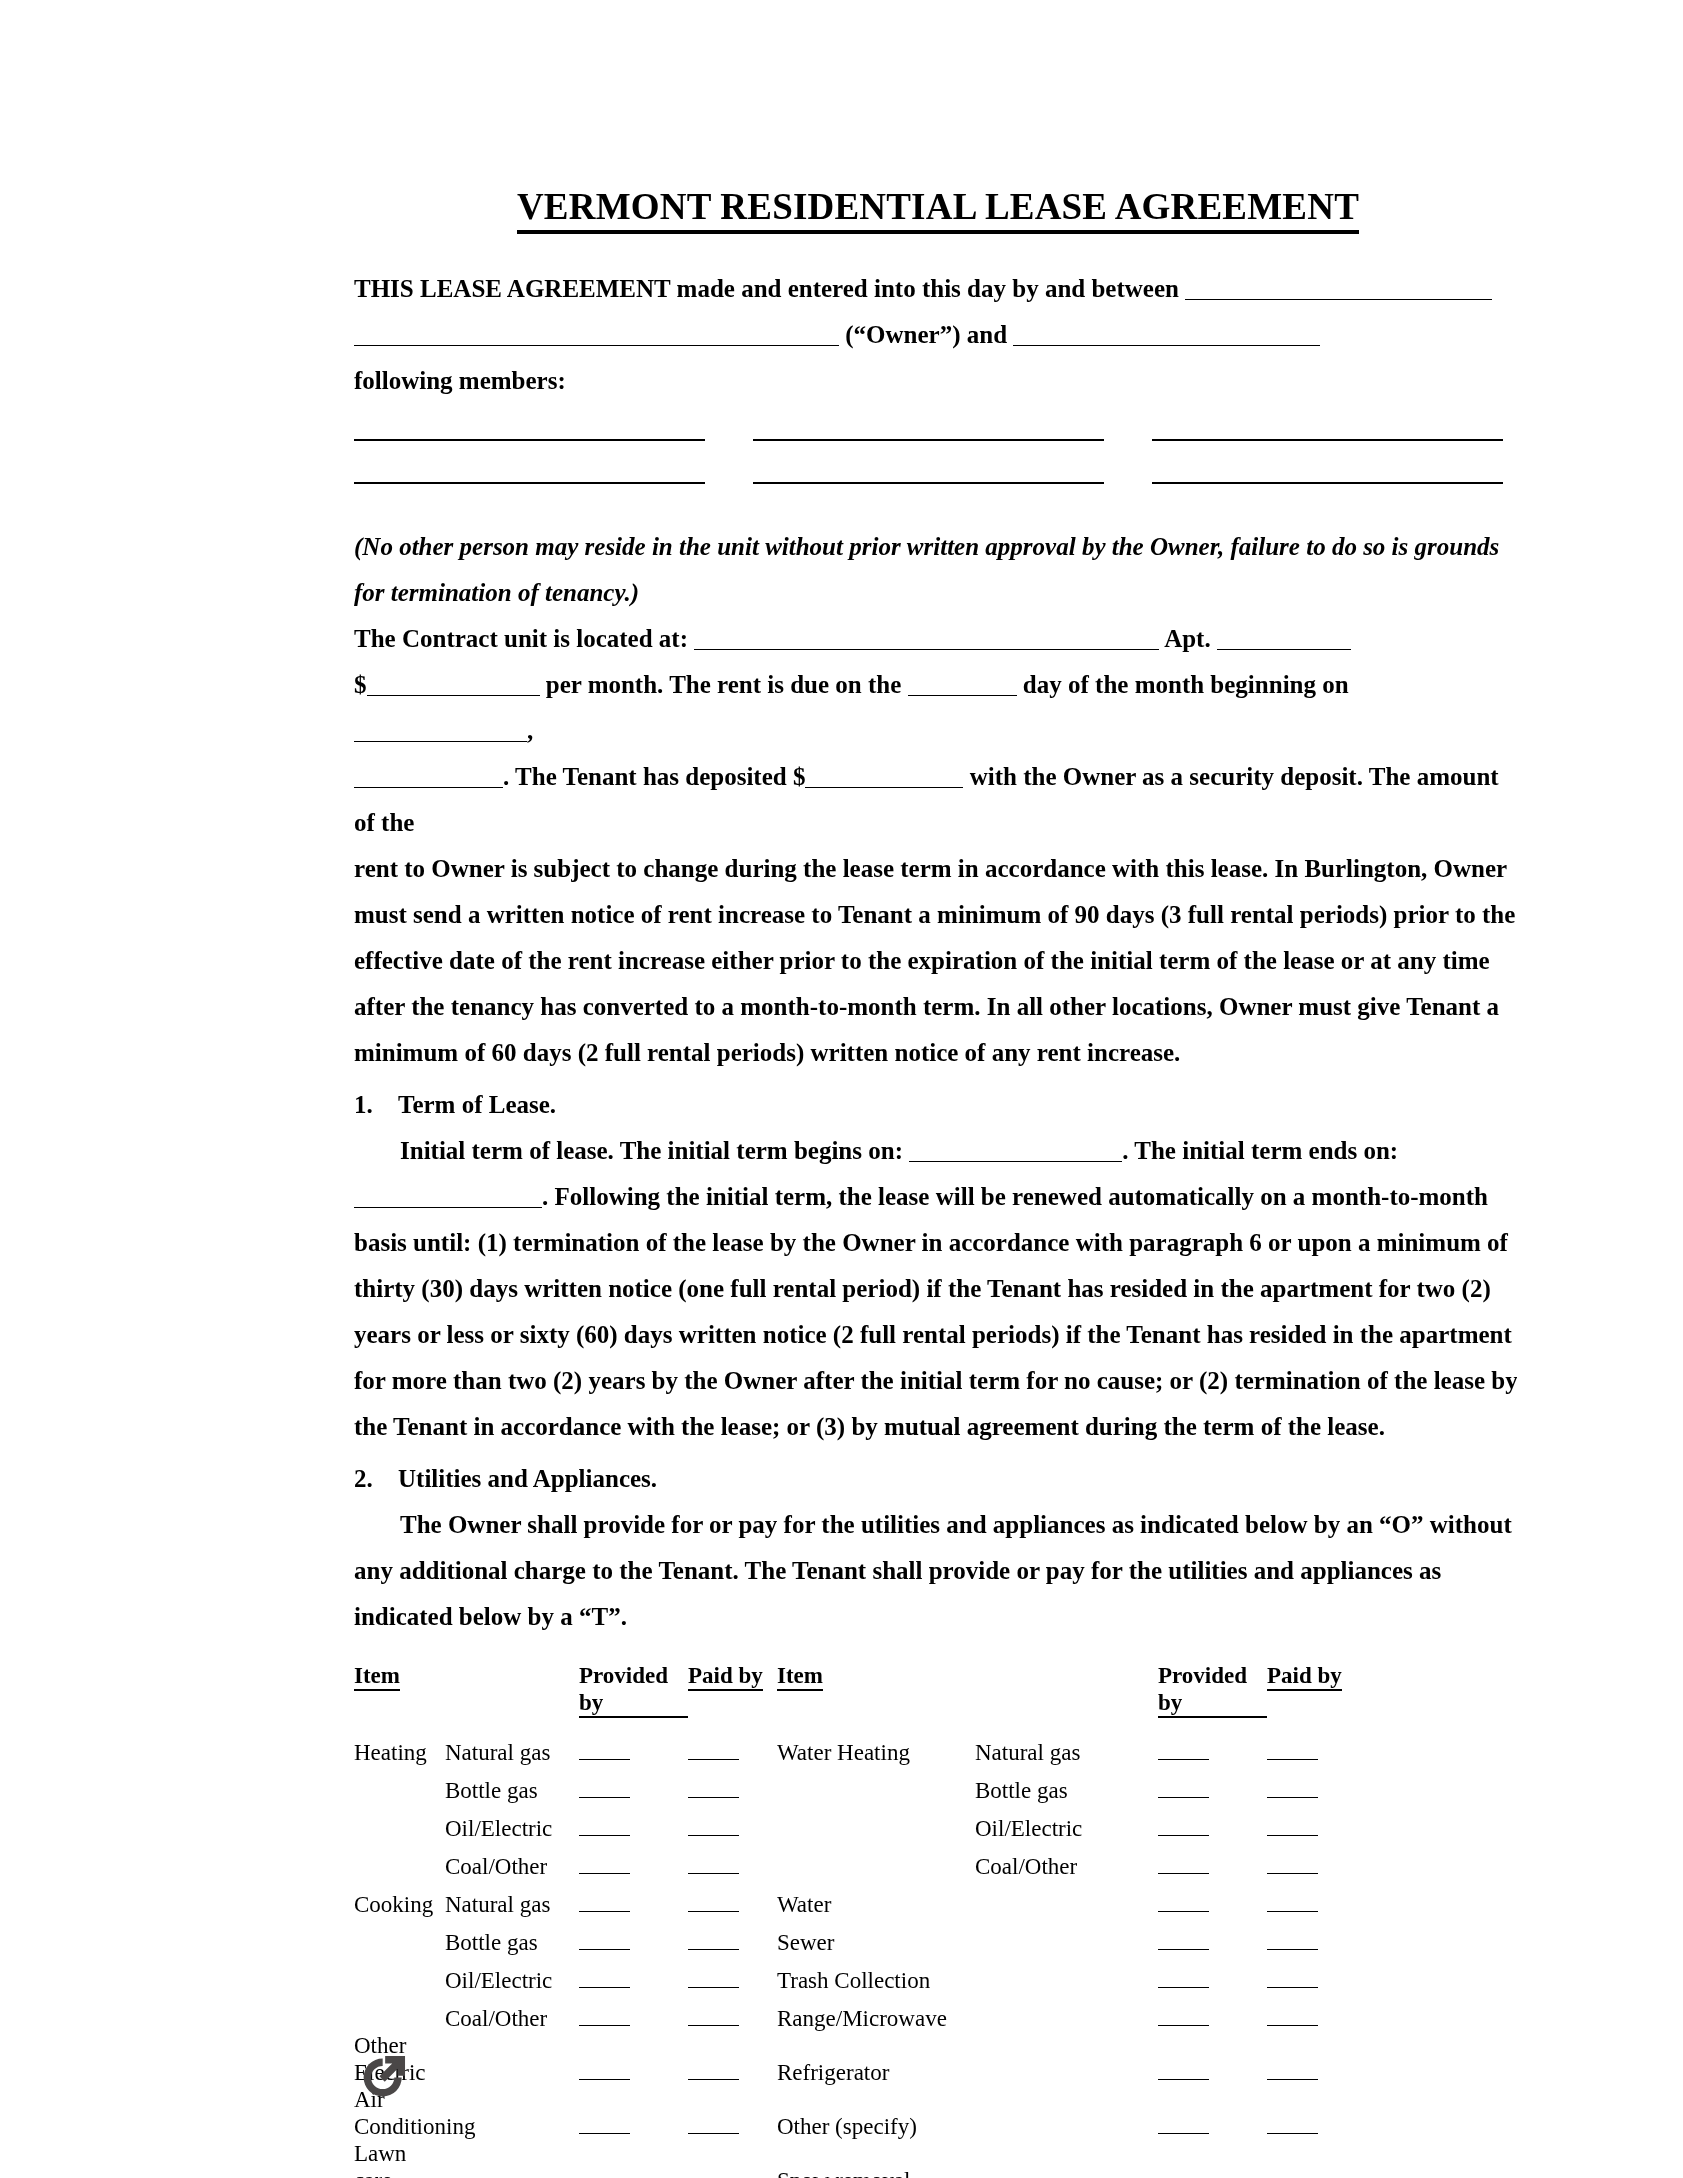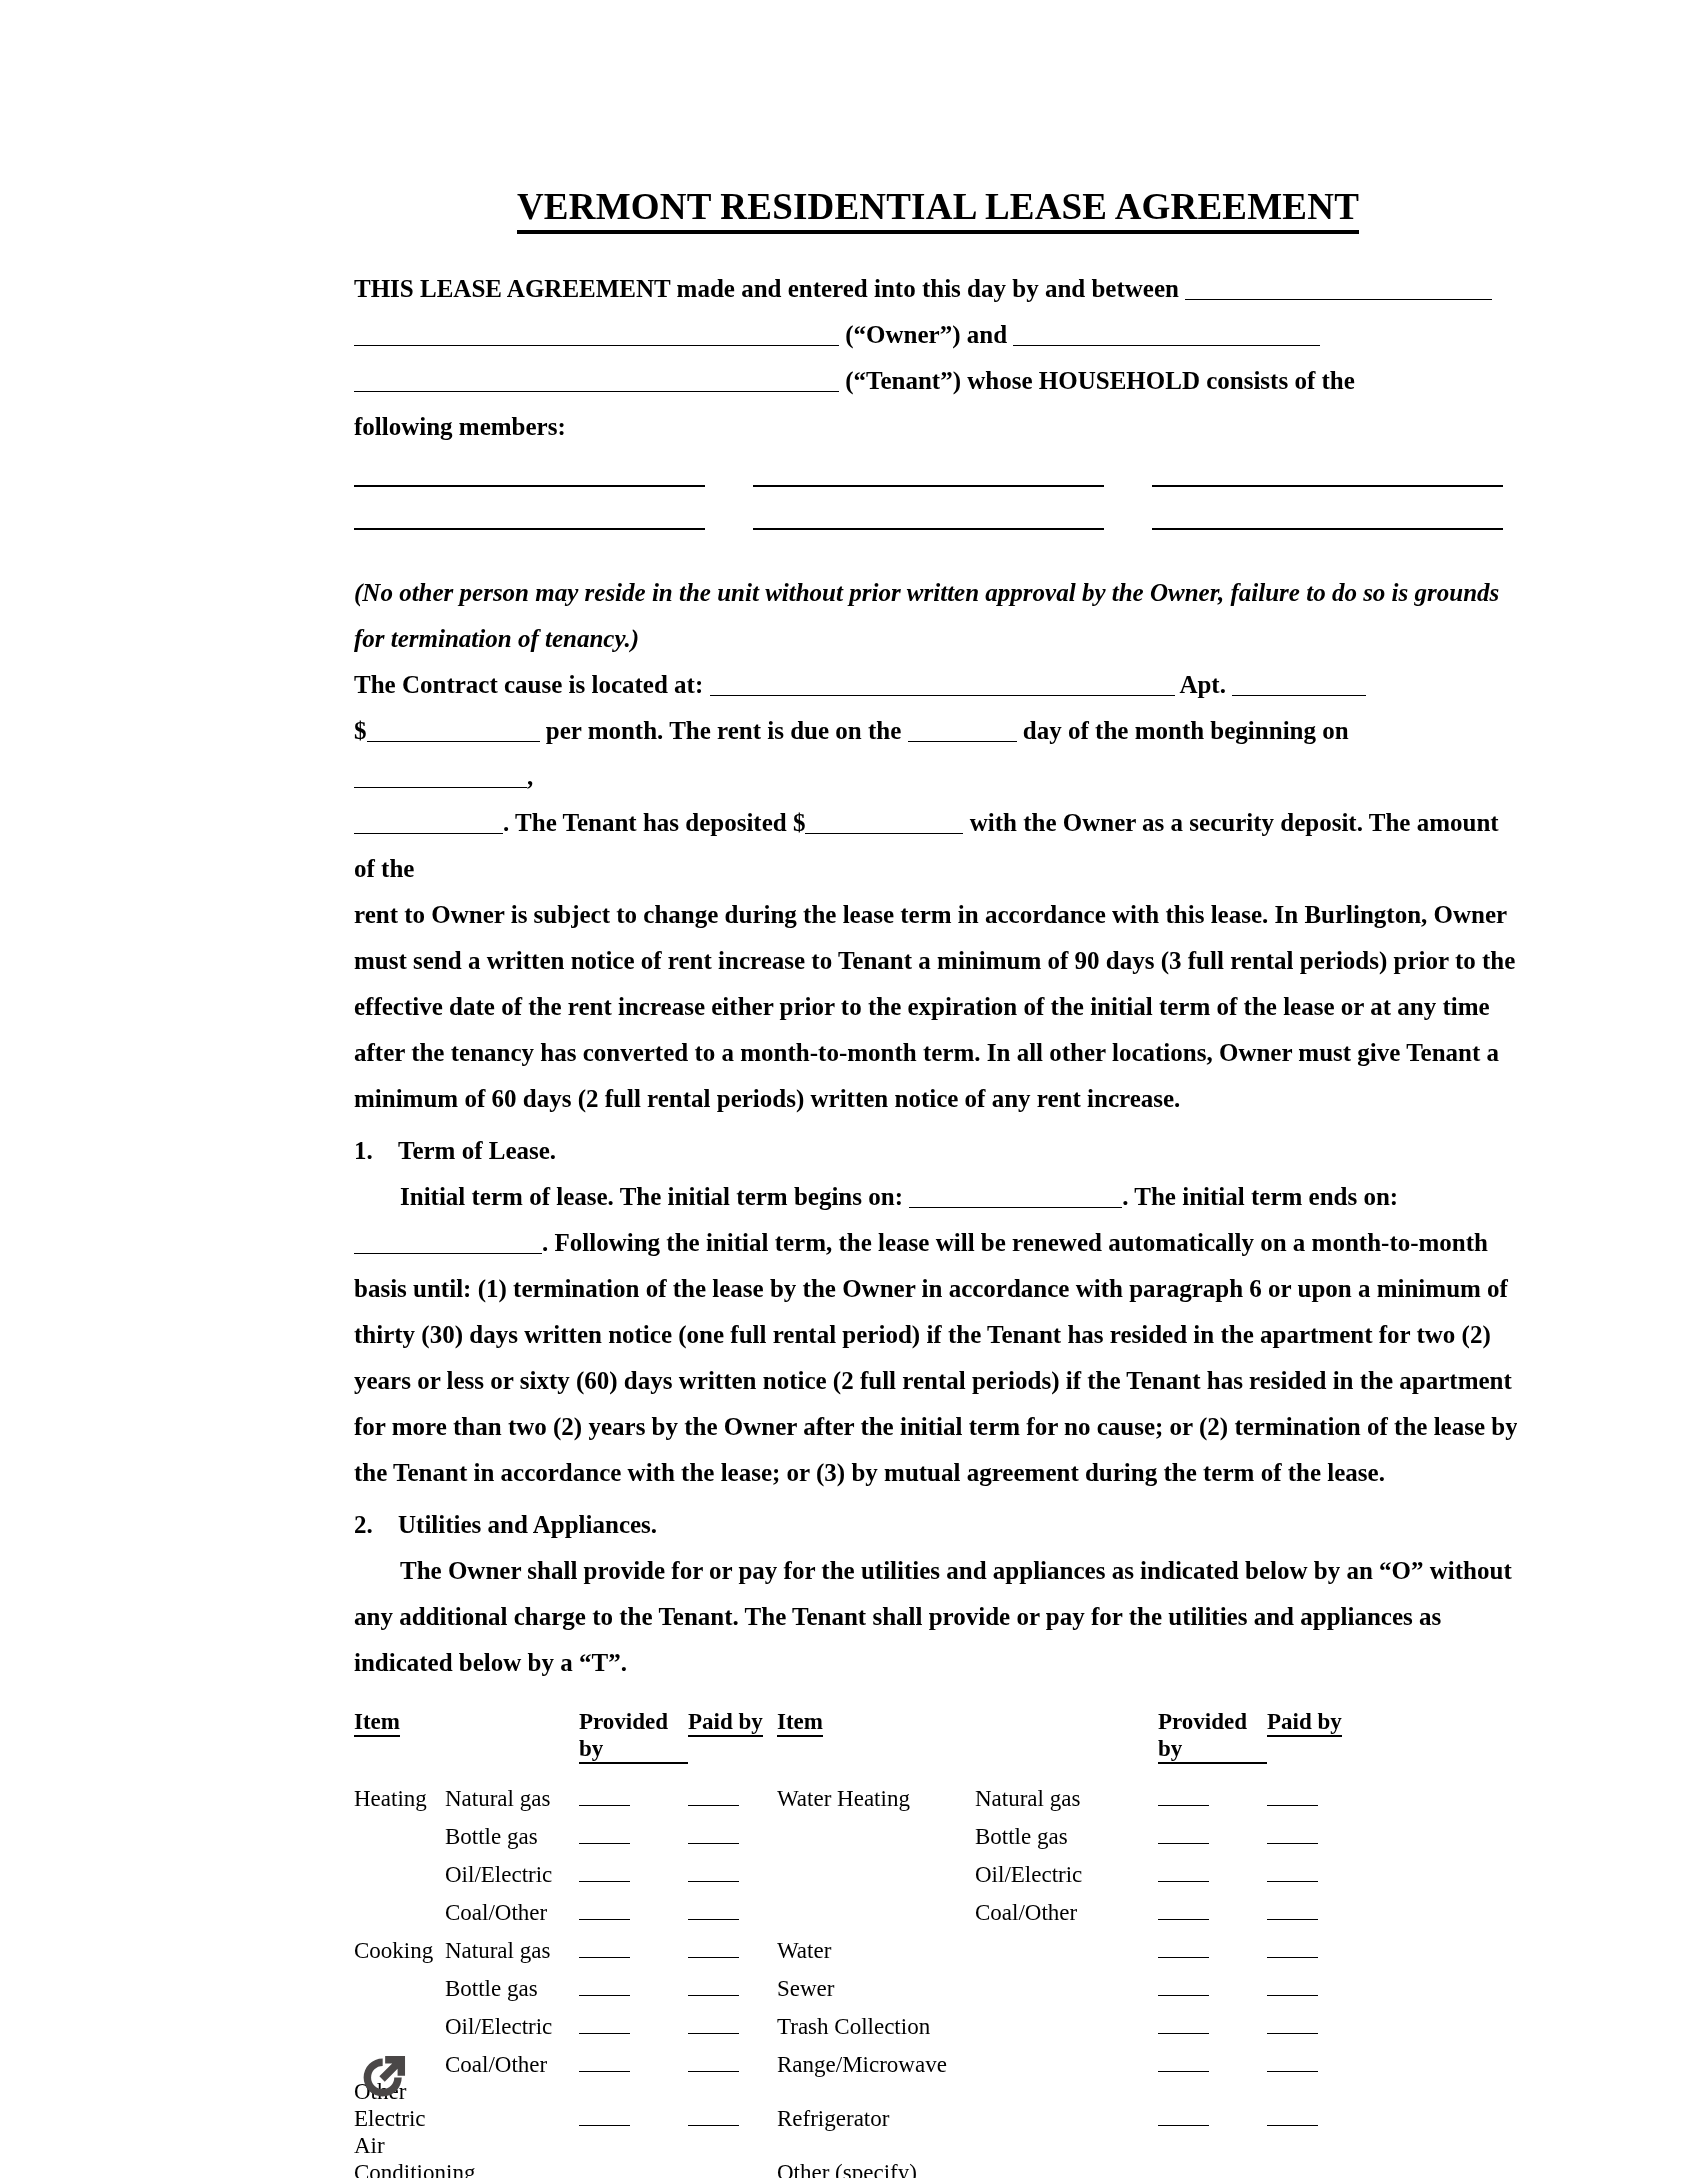--- a/index.html
+++ b/index.html
@@ -166,24 +166,20 @@
       <span>THIS LEASE AGREEMENT made and entered into this day by and between</span>
       <span class="blank b-w310"></span>
     </p>
 
     <p class="para">
       <span class="blank b-w490"></span>
       <span>(“Owner”) and</span>
       <span class="blank b-w310"></span>
     </p>
 
-    <p class="para">
-      <span class="blank b-w490"></span>
-      <span>(“Tenant”) whose HOUSEHOLD consists of the</span>
-    </p>
 
     <p class="para">
       <span>following members:</span>
     </p>
 
     <div class="member-rows">
       <div class="member-row">
         <div class="member-line"></div>
         <div class="member-line"></div>
         <div class="member-line"></div>
@@ -191,21 +187,21 @@
       <div class="member-row">
         <div class="member-line"></div>
         <div class="member-line"></div>
         <div class="member-line"></div>
       </div>
     </div>
 
     <p class="para italic">(No other person may reside in the unit without prior written approval by the Owner, failure to do so is grounds for termination of tenancy.)</p>
 
     <p class="para">
-      <span>The Contract cause is located at:</span>
+      <span>The Contract unit is located at:</span>
       <span class="blank b-w470"></span>
       <span>Apt.</span>
       <span class="blank b-w135"></span>
     </p>
 
 
     <p class="para">
       <span>$</span><span class="blank b-w175"></span>
       <span>per month.  The rent is due on the</span>
       <span class="blank b-w110"></span>

